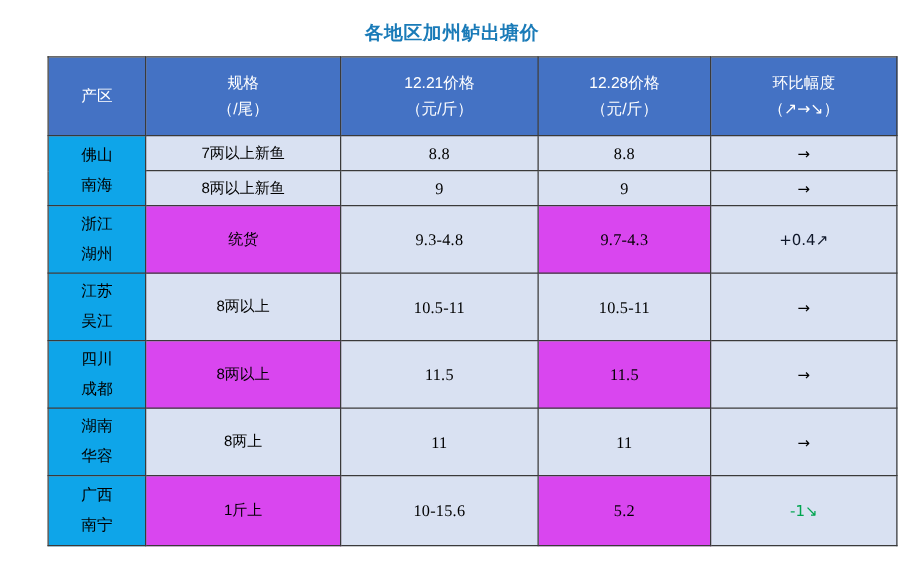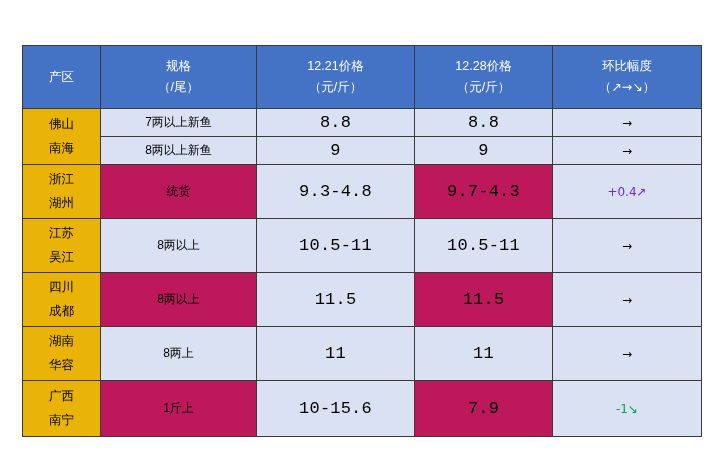--- a/index.html
+++ b/index.html
@@ -35,20 +35,21 @@
     position: absolute;
     top: 45px;
     left: 22px;
     width: 679px;
   }
   table.price-table {
     border-collapse: collapse;
     table-layout: fixed;
     width: 679px;
     border: 1px solid #3a3a3a;
+    margin-left: 16px;
   }
   table.price-table td, table.price-table th {
     border: 1px solid #3a3a3a;
     padding: 0;
     text-align: center;
     vertical-align: middle;
     font-weight: normal;
   }
   
   col.c-region  { width: 78px; }
@@ -62,49 +63,50 @@
     color: #ffffff;
     font-weight: bold;
     font-size: 12.5px;
     height: 62px;
     line-height: 1.65;
   }
   thead th .hl1 { display: block; }
   thead th .hl2 { display: block; }
 
   td.region {
-    background: #eab308;
+    background: #0ea5e9;
     font-size: 12.5px;
     color: #000000;
     line-height: 1.85;
   }
   td.region .rl { display: block; }
 
   td.cell {
     font-size: 12px;
     color: #000000;
   }
   td.bg-blue  { background: #D9E1F2; }
-  td.bg-white { background: #be185d; }
+  td.bg-white { background: #d946ef; }
 
   tr.r-half td { height: 27px; }
   tr.r-full td { height: 53px; }
   tr.r-last td { height: 55px; }
 
-  .chg-up   { color: #6d28d9; }
+  .chg-up   { color: #0f172a; }
   .chg-down { color: #00A550; }
   .chg-flat { color: #000000; }
   .arrow-glyph { font-family: "DejaVu Sans", sans-serif; }
-  .num { font-family: Liberation Mono, monospace; font-size: 17px; letter-spacing: 0.2px; }
+  .num { font-family: Liberation Serif, serif; font-size: 13px; letter-spacing: 0.2px; }
 </style>
 </head>
 <body>
 
 <div class="page">
 
+  <div class="title">各地区加州鲈出塘价</div>
 
   <div class="table-wrap">
     <table class="price-table">
       <colgroup>
         <col class="c-region">
           <col class="c-spec">
           <col class="c-p1">
           <col class="c-p2">
           <col class="c-chg">
       </colgroup>
@@ -188,20 +190,20 @@
             <td class="cell bg-blue"><span class="num">11</span></td>
             <td class="cell bg-blue"><span class="arrow-glyph chg-flat">→</span></td>
           </tr>
           <tr class="r-last">
             <td class="region" rowspan="1">
               <span class="rl">广西</span>
               <span class="rl">南宁</span>
             </td>
             <td class="cell bg-white"><span>1斤上</span></td>
             <td class="cell bg-blue"><span class="num">10-15.6</span></td>
-            <td class="cell bg-white"><span class="num">7.9</span></td>
+            <td class="cell bg-white"><span class="num">5.2</span></td>
             <td class="cell bg-blue"><span class="arrow-glyph chg-down">-1↘</span></td>
           </tr>
         </tbody>
     </table>
   </div>
 
 </div>
 
 </body></html>

